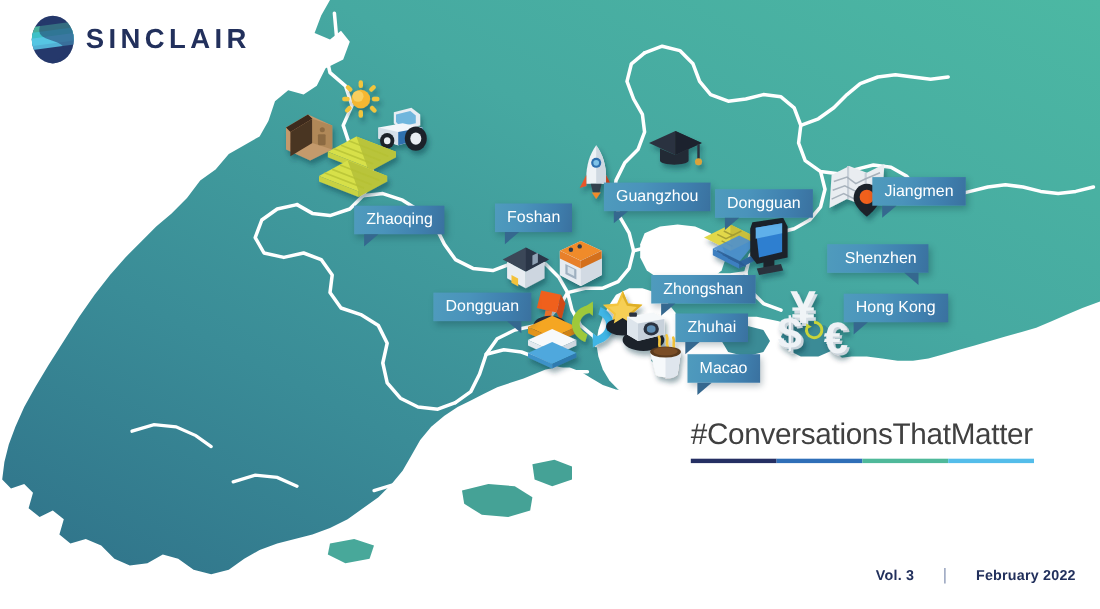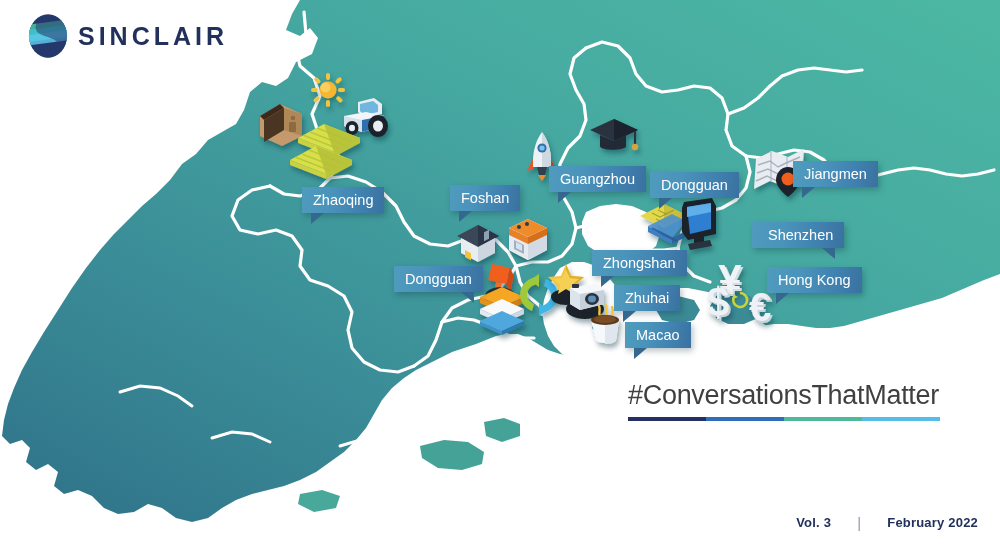--- a/index.html
+++ b/index.html
@@ -529,21 +529,21 @@
     </svg>
   </div>
 
   <div class="map-icon" style="left:731px; top:291px;">
     <svg width="18" height="18" viewBox="0 0 18 18">
       <path d="M 9,2 A 7,7 0 1 1 2.6,6.5" fill="none" stroke="#c8d43a" stroke-width="2.6"></path>
       <path d="M 2,3 L 7,6 L 1.5,8.5 Z" fill="#c8d43a"></path>
     </svg>
   </div>
 
-  <div class="city-label" style="left:302px; top:187px;">
+  <div class="city-label" style="left:322px; top:187px;">
     <span>Zhaoqing</span>
     <i class="tail"></i>
   </div>
 
   <div class="city-label" style="left:450px; top:185px;text-align:right;">
     <span>Foshan</span>
     <i class="tail"></i>
   </div>
 
   <div class="city-label" style="left:549px; top:166px;">

